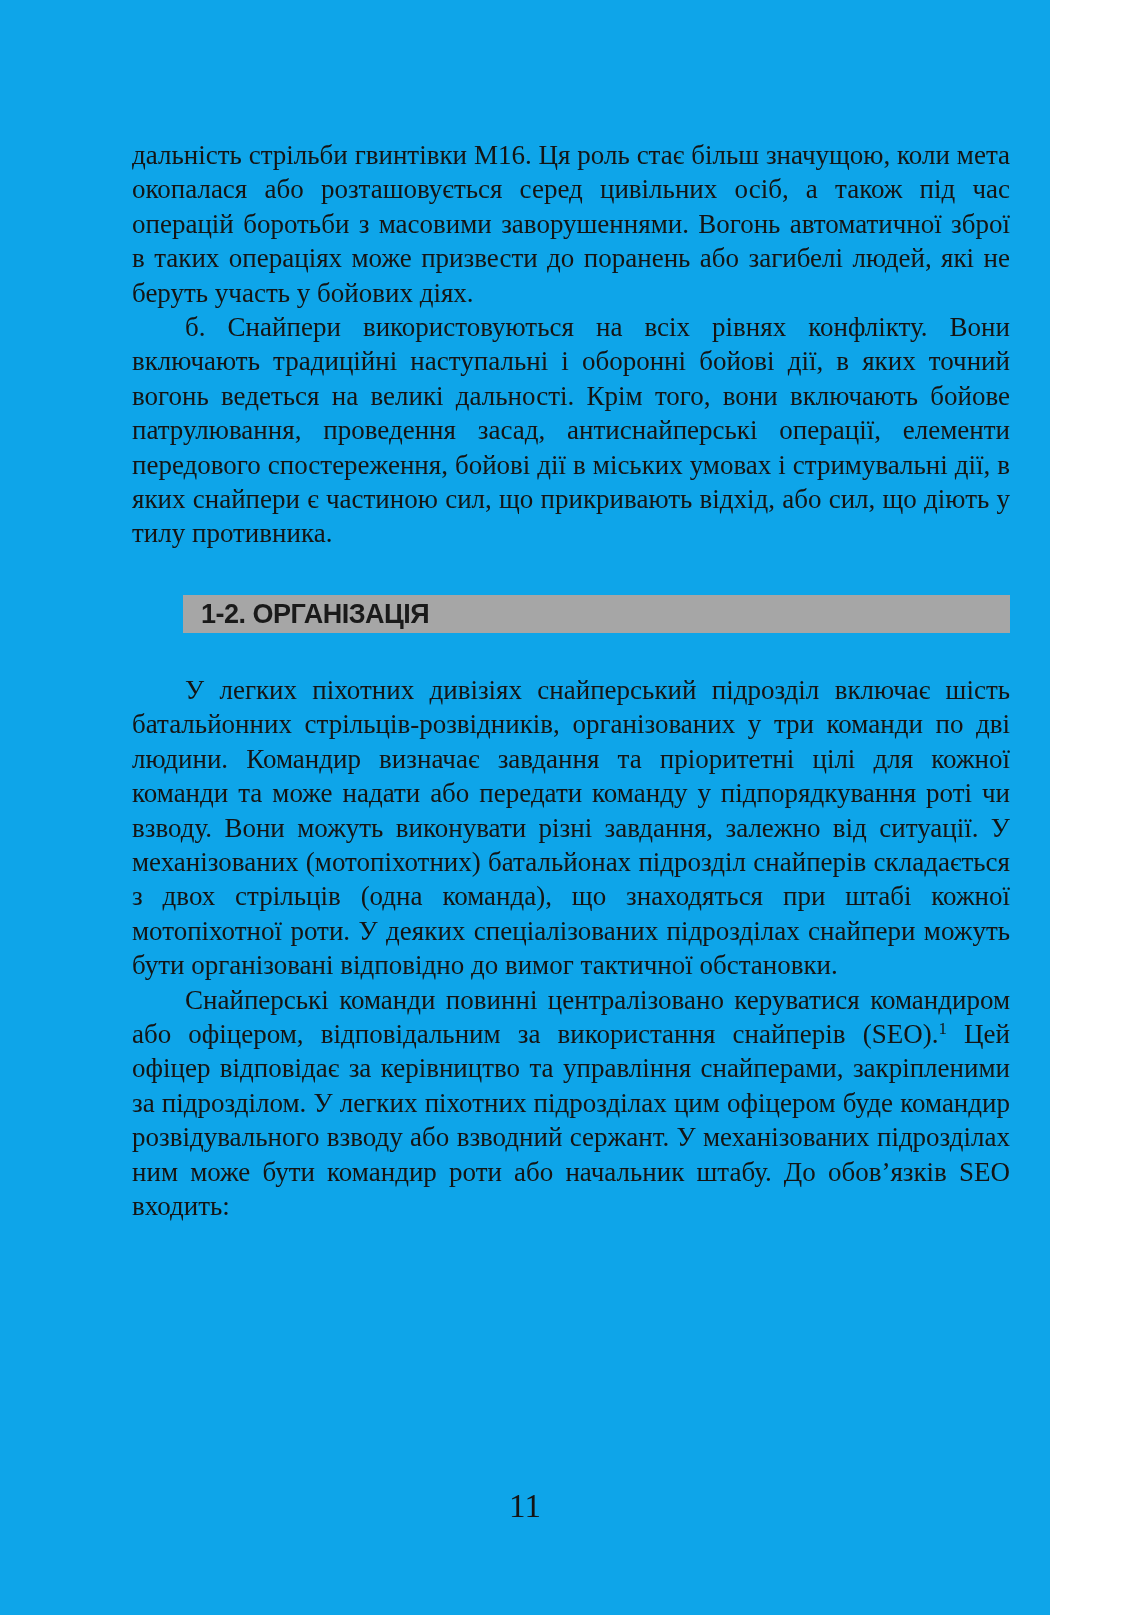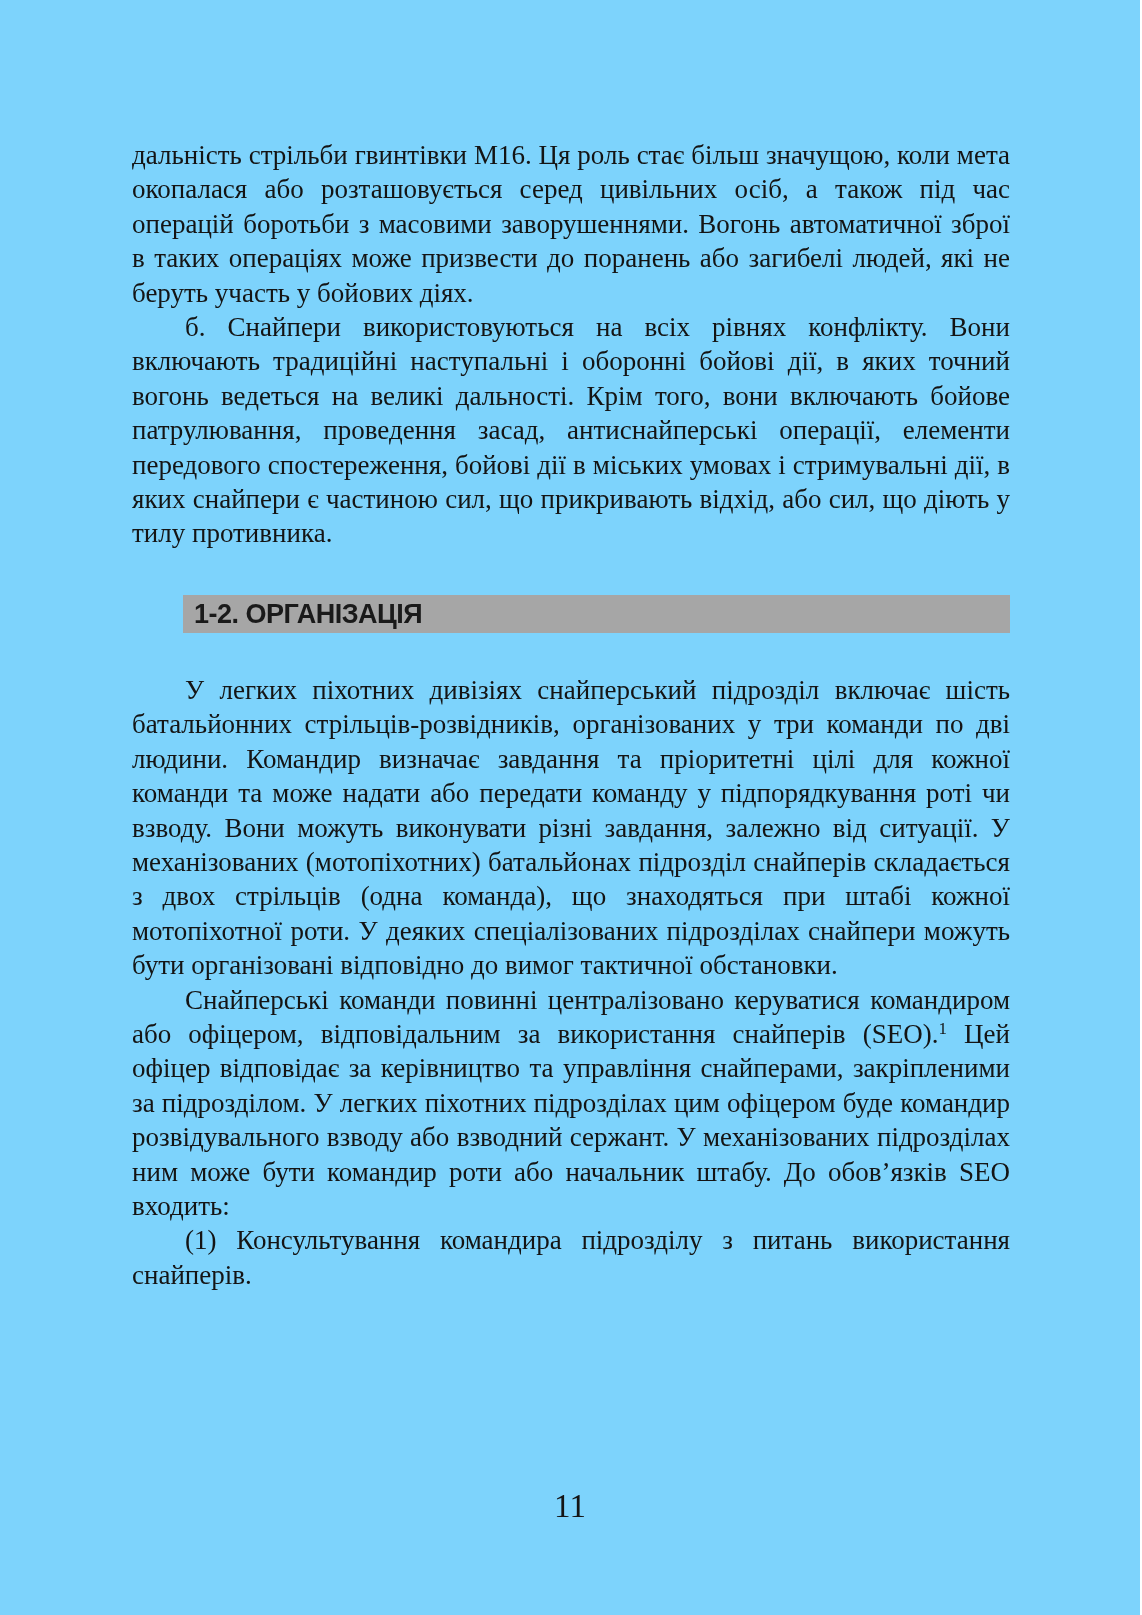--- a/index.html
+++ b/index.html
@@ -2,23 +2,23 @@
 <html lang="uk"><head>
 <meta charset="utf-8">
 <style>
   html, body {
     margin: 0;
     padding: 0;
     background: #ffffff;
   }
   .page {
     position: relative;
-    width: 1140px;
+    width: 1050px;
     height: 1615px;
-    background: #7dd3fc;
+    background: #0ea5e9;
     overflow: hidden;
   }
   .text-column {
     position: absolute;
     left: 132px;
     top: 138px;
     width: 878px;
   }
   .para {
     margin: 0;
@@ -35,21 +35,21 @@
   .para sup {
     font-size: 17px;
     line-height: 0;
     vertical-align: 9px;
   }
   .section-heading {
     margin: 44px 0 40px 51px;
     background: #a6a6a6;
     height: 38px;
     line-height: 38px;
-    padding-left: 11px;
+    padding-left: 18px;
     font-family: "Liberation Sans", sans-serif;
     font-weight: bold;
     font-size: 27px;
     letter-spacing: -0.5px;
     color: #1a1a1a;
     text-align: left;
   }
   .page-number {
     position: absolute;
     top: 1488px;
@@ -70,19 +70,18 @@
     <p class="para no-indent">дальність стрільби гвинтівки М16. Ця роль стає більш значущою, коли мета окопалася або розташовується серед цивільних осіб, а також під час операцій боротьби з масовими заворушеннями. Вогонь автоматичної зброї в таких операціях може призвести до поранень або загибелі людей, які не беруть участь у бойових діях.</p>
 
     <p class="para">б. Снайпери використовуються на всіх рівнях конфлікту. Вони включають традиційні наступальні і оборонні бойові дії, в яких точний вогонь ведеться на великі дальності. Крім того, вони включають бойове патрулювання, проведення засад, антиснайперські операції, елементи передового спостереження, бойові дії в міських умовах і стримувальні дії, в яких снайпери є частиною сил, що прикривають відхід, або сил, що діють у тилу противника.</p>
 
     <h2 class="section-heading"><span>1-2. ОРГАНІЗАЦІЯ</span></h2>
 
     <p class="para">У легких піхотних дивізіях снайперський підрозділ включає шість батальйонних стрільців-розвідників, організованих у три команди по дві людини. Командир визначає завдання та пріоритетні цілі для кожної команди та може надати або передати команду у підпорядкування роті чи взводу. Вони можуть виконувати різні завдання, залежно від ситуації. У механізованих (мотопіхотних) батальйонах підрозділ снайперів складається з двох стрільців (одна команда), що знаходяться при штабі кожної мотопіхотної роти. У деяких спеціалізованих підрозділах снайпери можуть бути організовані відповідно до вимог тактичної обстановки.</p>
 
     <p class="para"><span>Снайперські команди повинні централізовано керуватися командиром або офіцером, відповідальним за використання снайперів (SEO).</span><sup>1</sup><span> Цей офіцер відповідає за керівництво та управління снайперами, закріпленими за підрозділом. У легких піхотних підрозділах цим офіцером буде командир розвідувального взводу або взводний сержант. У механізованих підрозділах ним може бути командир роти або начальник штабу. До обов’язків SEO входить:</span></p>
 
-    <p class="para">(1) Консультування командира підрозділу з питань використання снайперів.</p>
 
 
   </div>
 
   <div class="page-number">11</div>
 </div>
 
 </body></html>

